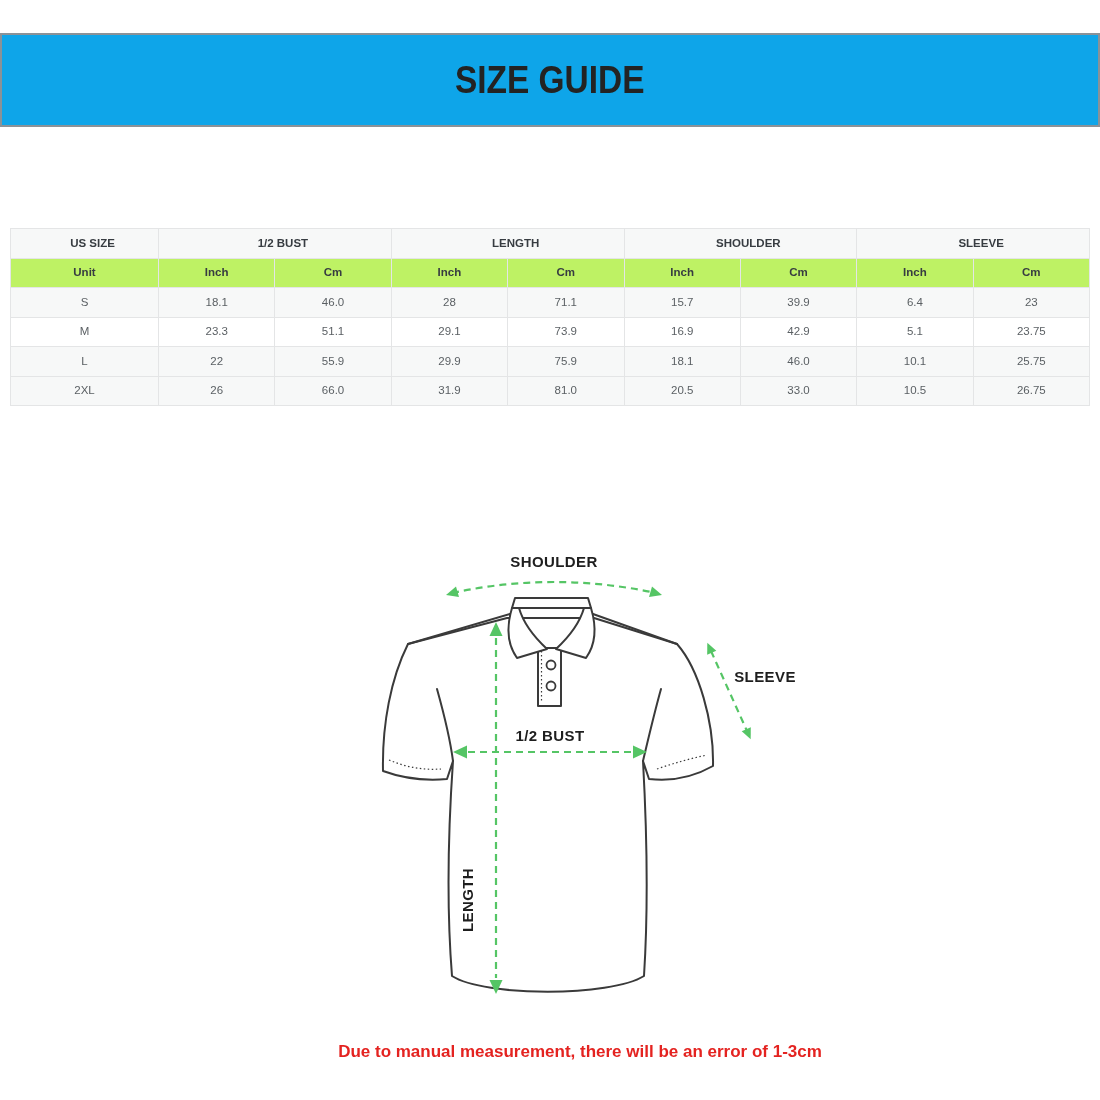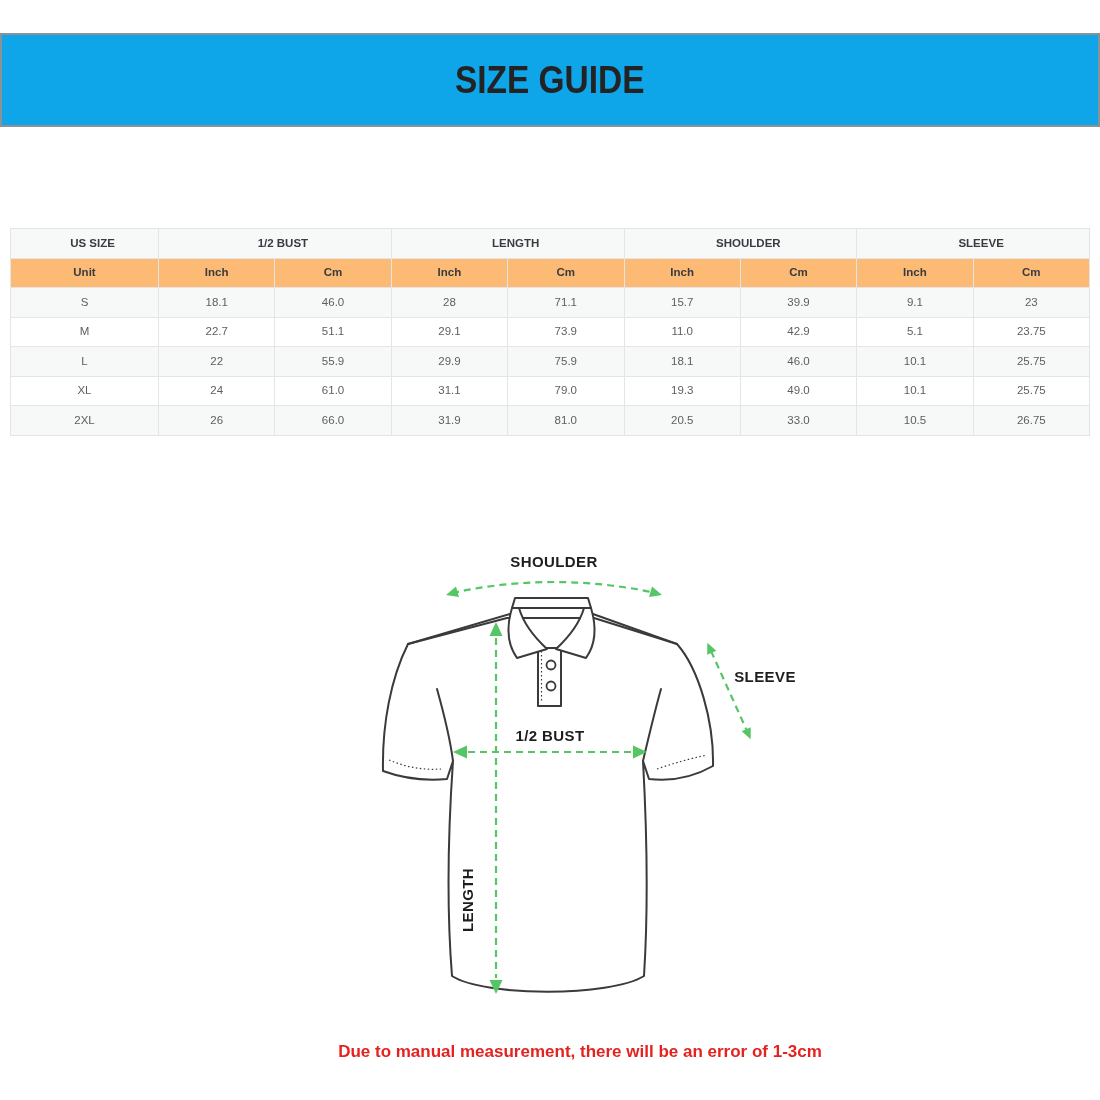--- a/index.html
+++ b/index.html
@@ -54,21 +54,21 @@
     text-align: center;
     vertical-align: middle;
     font-size: 11.5px;
     line-height: 1;
   }
   .size-table thead th {
     font-weight: 700;
     color: #373c41;
   }
   .group-row th { background: #f7f8f8; padding-left: 16px; }
-  .unit-row th { background: #fdba74; margin-left: 32px; }
+  .unit-row th { background: #bef264; margin-left: 32px; }
   .size-table tbody td {
     color: #5a5f63;
     font-weight: 400;
     background: #ffffff;
   }
   .size-table tbody tr.alt td { background: #f7f8f8; }
 
   
   .diagram {
     position: absolute;
@@ -138,53 +138,42 @@
   </thead>
   <tbody>
       <tr class="alt">
         <td>S</td>
         <td>18.1</td>
         <td>46.0</td>
         <td>28</td>
         <td>71.1</td>
         <td>15.7</td>
         <td>39.9</td>
-        <td>9.1</td>
+        <td>6.4</td>
         <td>23</td>
       </tr>
       <tr>
         <td>M</td>
-        <td>22.7</td>
+        <td>23.3</td>
         <td>51.1</td>
         <td>29.1</td>
         <td>73.9</td>
-        <td>11.0</td>
+        <td>16.9</td>
         <td>42.9</td>
         <td>5.1</td>
         <td>23.75</td>
       </tr>
       <tr class="alt">
         <td>L</td>
         <td>22</td>
         <td>55.9</td>
         <td>29.9</td>
         <td>75.9</td>
         <td>18.1</td>
         <td>46.0</td>
-        <td>10.1</td>
-        <td>25.75</td>
-      </tr>
-      <tr>
-        <td>XL</td>
-        <td>24</td>
-        <td>61.0</td>
-        <td>31.1</td>
-        <td>79.0</td>
-        <td>19.3</td>
-        <td>49.0</td>
         <td>10.1</td>
         <td>25.75</td>
       </tr>
       <tr class="alt">
         <td>2XL</td>
         <td>26</td>
         <td>66.0</td>
         <td>31.9</td>
         <td>81.0</td>
         <td>20.5</td>

